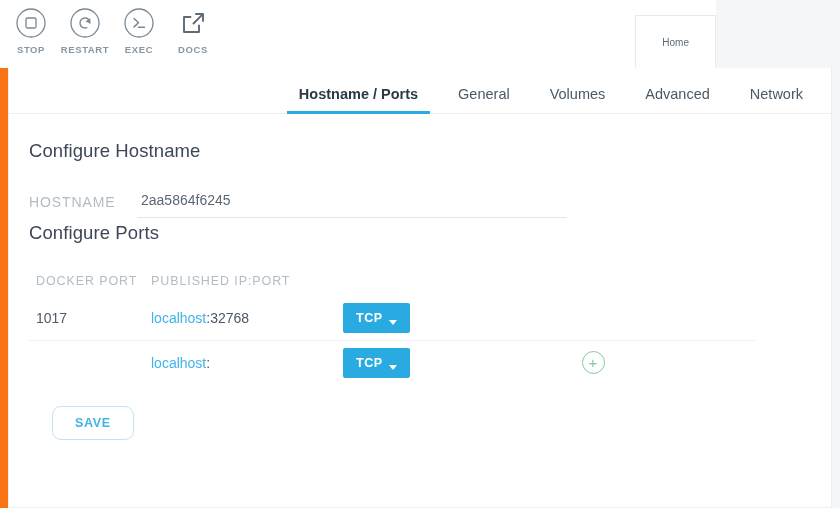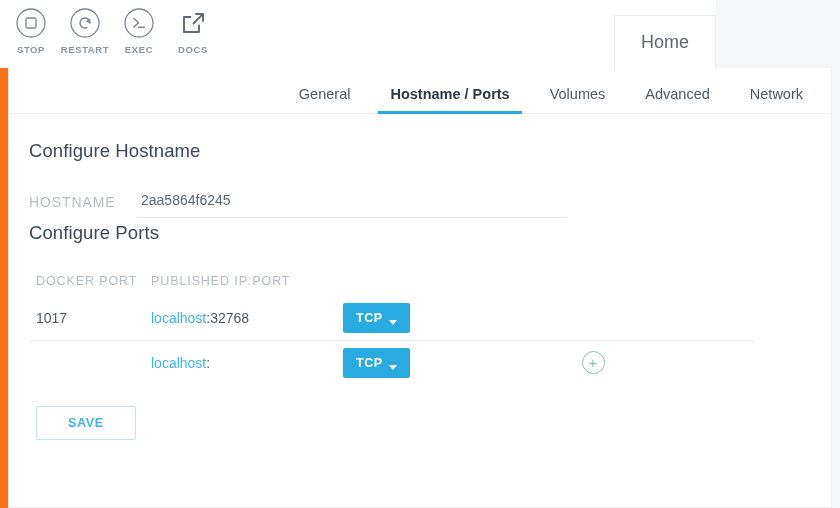--- a/index.html
+++ b/index.html
@@ -65,21 +65,21 @@
     display: flex;
     align-items: stretch;
     height: 68px;
     padding-top: 8px;
   }
   .toptab {
     display: flex;
     align-items: center;
     justify-content: center;
     padding: 0 26px;
-    font-size: 18px;
+    font-size: 10px;
     color: #5c6b7a;
     cursor: pointer;
     background: #ffffff;
     border-left: 1px solid #e7ebee;
     border-top: 1px solid #e7ebee;
     border-right: 1px solid #e7ebee;
     margin-top: 7px;
     position: relative;
   }
   .toptab.active {
@@ -244,29 +244,29 @@
     justify-content: center;
     font-size: 15px;
     line-height: 1;
     cursor: pointer;
     font-family: "Liberation Sans", sans-serif;
     padding-bottom: 2px;
   }
 
   .save-btn {
     margin-top: 22px;
-    margin-left: 7px;
+    margin-left: 23px;
     background: #ffffff;
     color: #3fb4e8;
     border: 1px solid #bfe5f5;
-    border-radius: 2px;
+    border-radius: 9px;
     font-size: 12.5px;
     font-weight: 600;
     letter-spacing: 0.7px;
-    padding: 9px 31px;
+    padding: 9px 22px;
     cursor: pointer;
     font-family: "Liberation Sans", sans-serif;
   }
 </style>
 </head>
 <body>
 
 <div class="app">
 
   <div class="topbar">
@@ -322,25 +322,25 @@
       <div class="toptab">
         <span>Home</span>
       </div>
     </div>
 
   </div>
 
   <div class="card">
 
     <div class="sectiontabs">
+      <div class="stab active">
+        <span>Hostname / Ports</span>
+      </div>
       <div class="stab">
         <span>General</span>
-      </div>
-      <div class="stab active">
-        <span>Hostname / Ports</span>
       </div>
       <div class="stab">
         <span>Volumes</span>
       </div>
       <div class="stab">
         <span>Advanced</span>
       </div>
       <div class="stab">
         <span>Network</span>
       </div>

